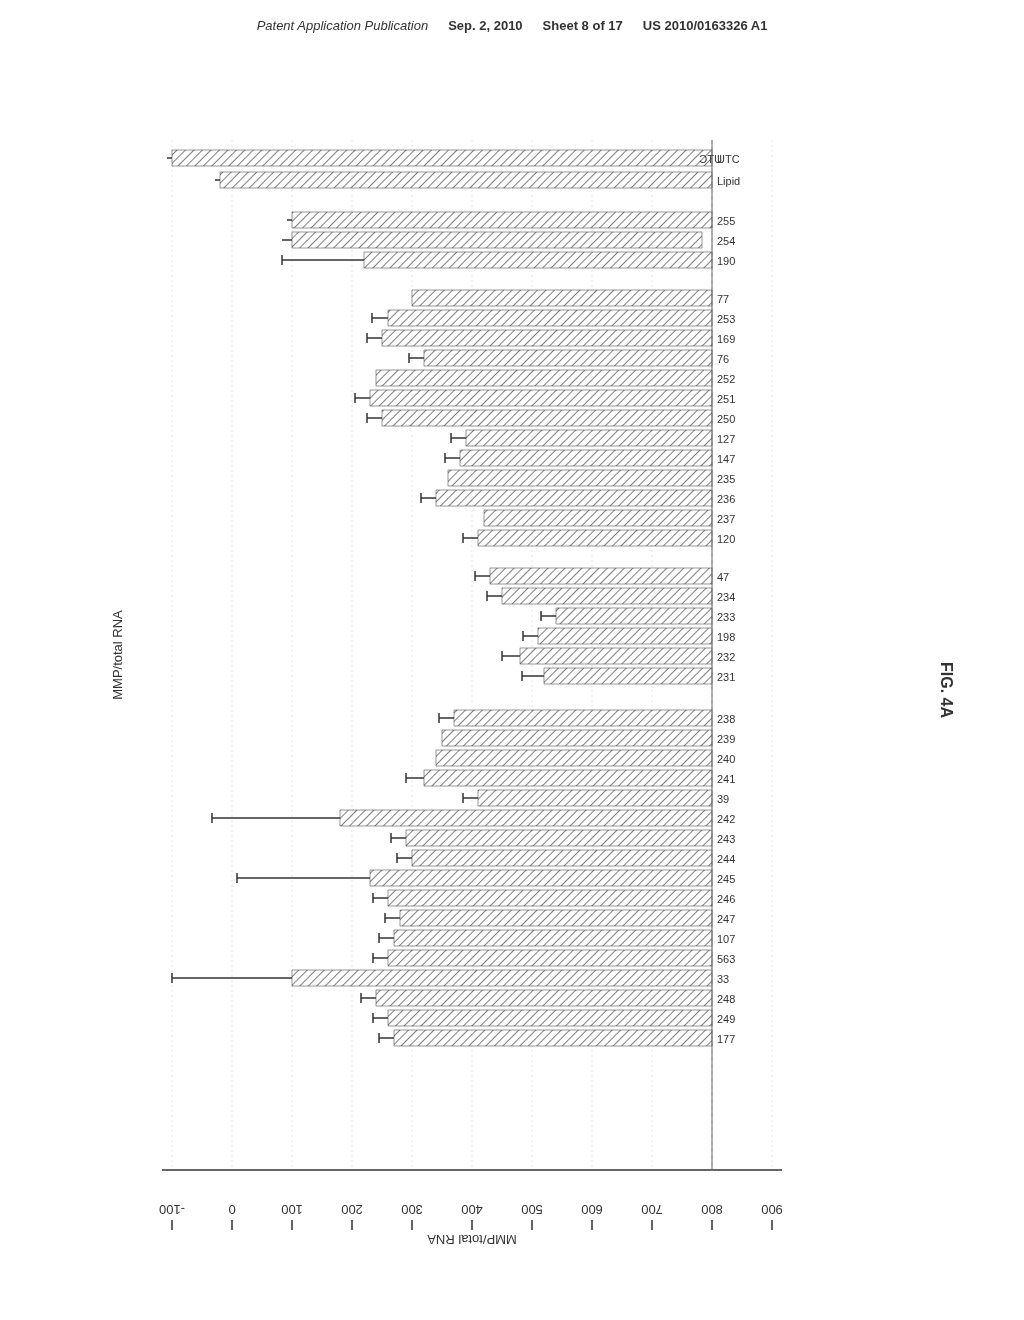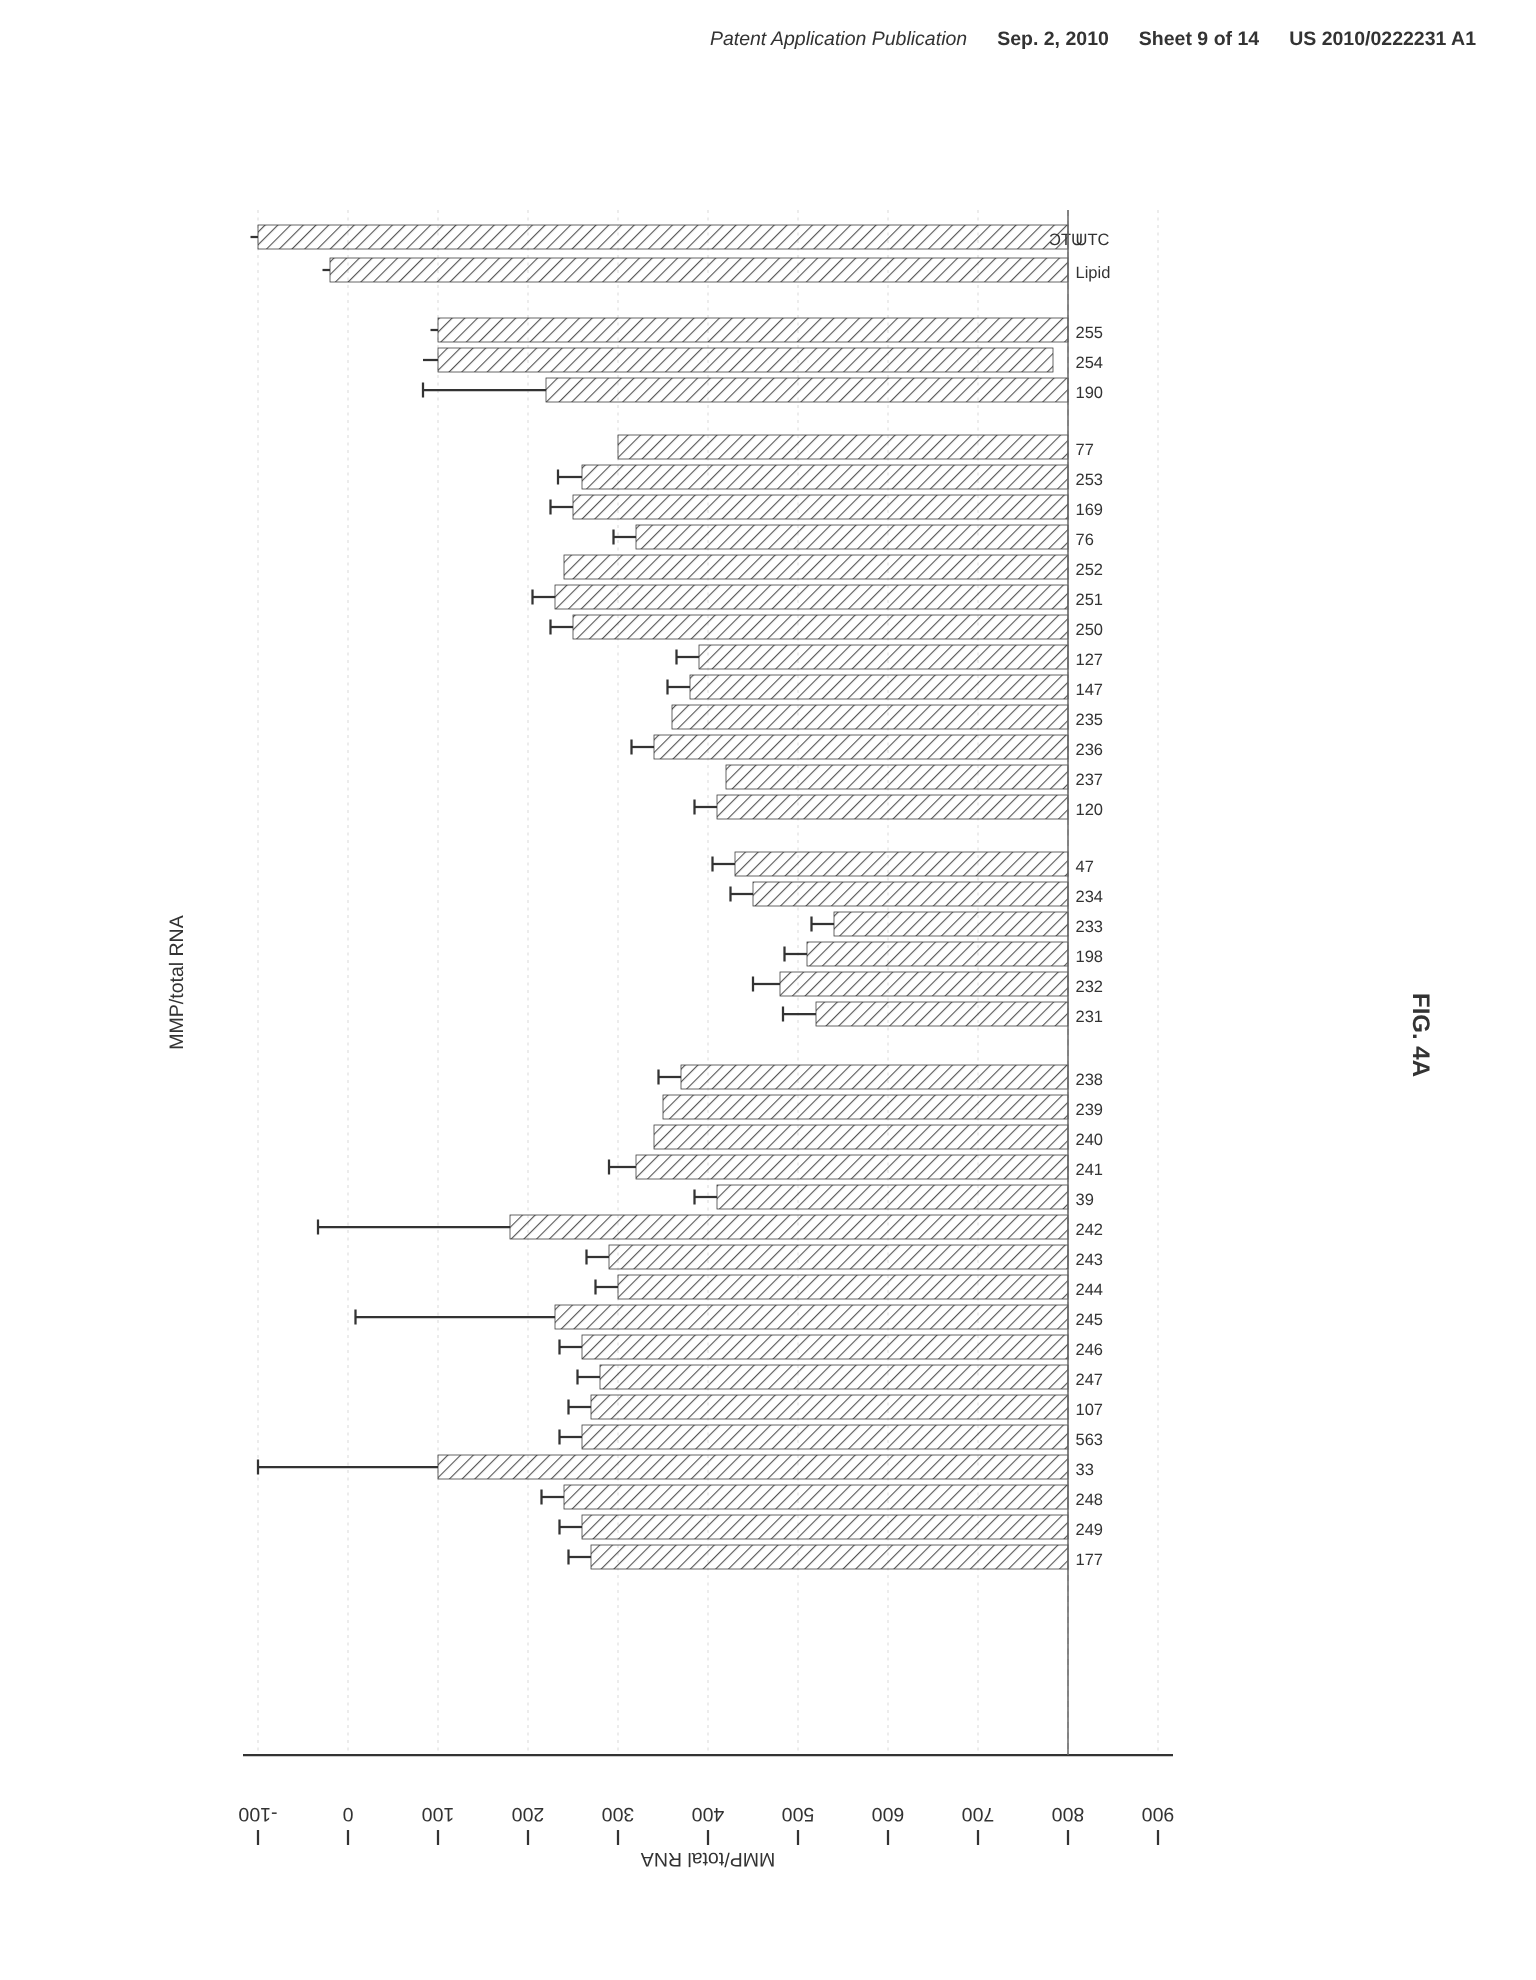--- a/index.html
+++ b/index.html
@@ -7,21 +7,21 @@
       width: 1024px;
       height: 1320px;
       background: #ffffff;
       font-family: Arial, sans-serif;
       position: relative;
       overflow: hidden;
     }
 
     .page-header {
       display: flex;
-      justify-content: flex-end;
+      justify-content: center;
       align-items: center;
       padding: 18px 40px 10px 40px;
       border-bottom: none;
       gap: 20px;
     }
 
     .header-left {
       font-size: 13px;
       color: #333;
       font-style: italic;
@@ -66,22 +66,22 @@
       height: 100%;
     }
 
   </style>
 </head>
 <body>
 
 <div class="page-header">
   <span class="header-left">Patent Application Publication</span>
   <span class="header-center">Sep. 2, 2010</span>
-  <span class="header-center">Sheet 9 of 14</span>
-  <span class="header-right">US 2010/0222231 A1</span>
+  <span class="header-center">Sheet 8 of 17</span>
+  <span class="header-right">US 2010/0163326 A1</span>
 </div>
 
 <div class="chart-container">
   <span class="fig-label">FIG. 4A</span>
 
   <svg class="chart-svg" viewBox="0 0 900 1140">
 
     <defs>
       <pattern id="hatch" patternUnits="userSpaceOnUse" width="6" height="6" patternTransform="rotate(45)">
         <line x1="0" y1="0" x2="0" y2="6" stroke="#555" stroke-width="1.5"></line>

